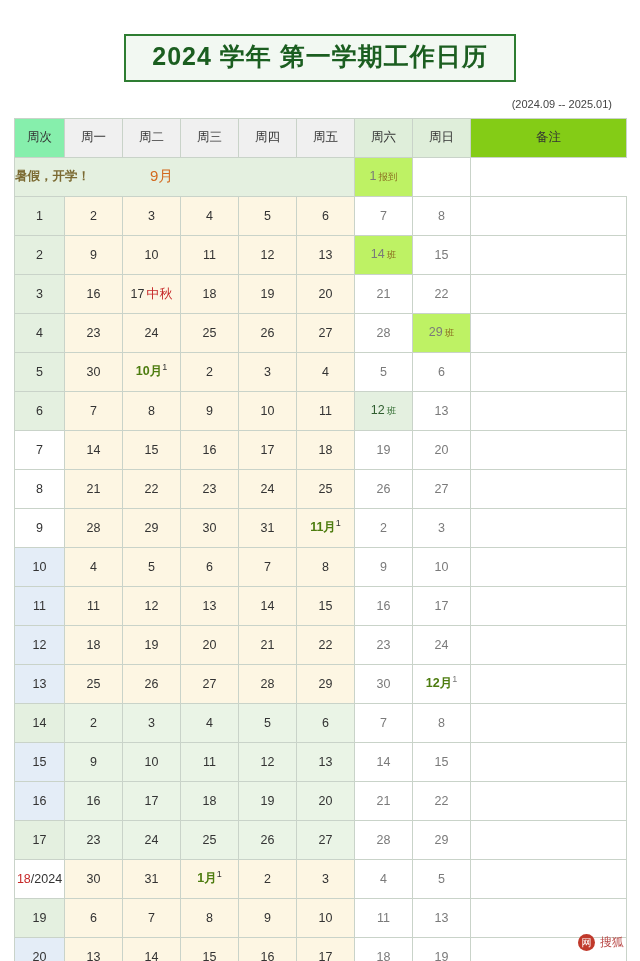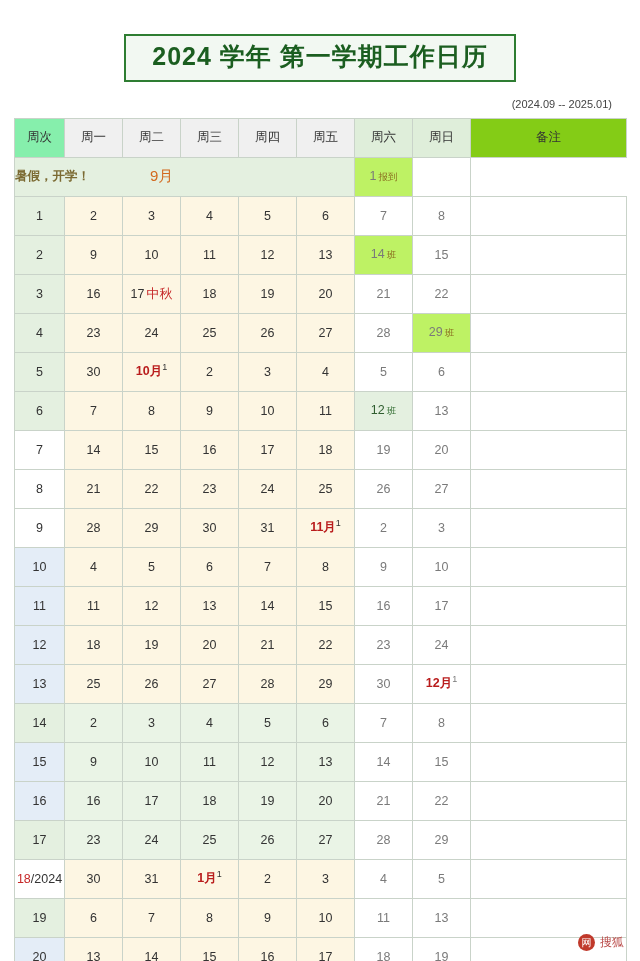--- a/index.html
+++ b/index.html
@@ -111,21 +111,21 @@
   .wkcell { background: #e8f0f8; font-weight: bold; font-size: 12.5px; color: #333; }
   .wkcell.green { background: #e4f0e0; }
   .wkcell.blue { background: #e4edf7; }
   .wkcell.plain { background: #ffffff; }
   .wd { background: #fdf6e3; }
   .wd.green { background: #eaf4e6; }
   .we { background: #ffffff; color: #7a7a7a; }
   .we.hl { background: #bef264; margin-top: 23px; }
   .we.green { background: #e4f0e0; color: #2f5d2f; }
   .note { background: #ffffff; }
-  .orange { color: #b91c1c; font-weight: bold; }
+  .orange { color: #4d7c0f; font-weight: bold; }
   .small-sup { font-size: 9px; vertical-align: super; }
   .tag {
     font-size: 9.5px;
     color: #8a6d1f;
     margin-left: 2px;
   }
   .tag-green { font-size: 9.5px; color: #2f6b2f; margin-left: 2px; }
   .tag-red { font-size: 13px; color: #c62828; margin-left: 2px; }
   .wk-red { color: #c62828; }
 

